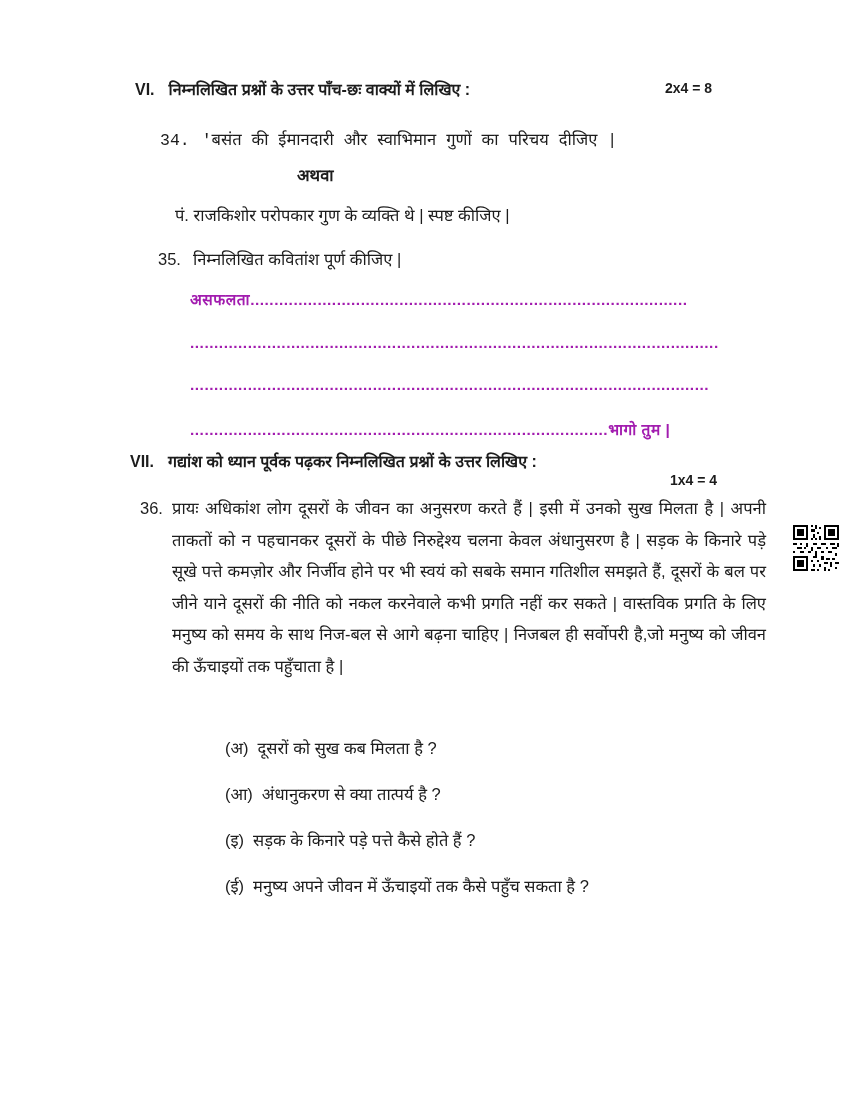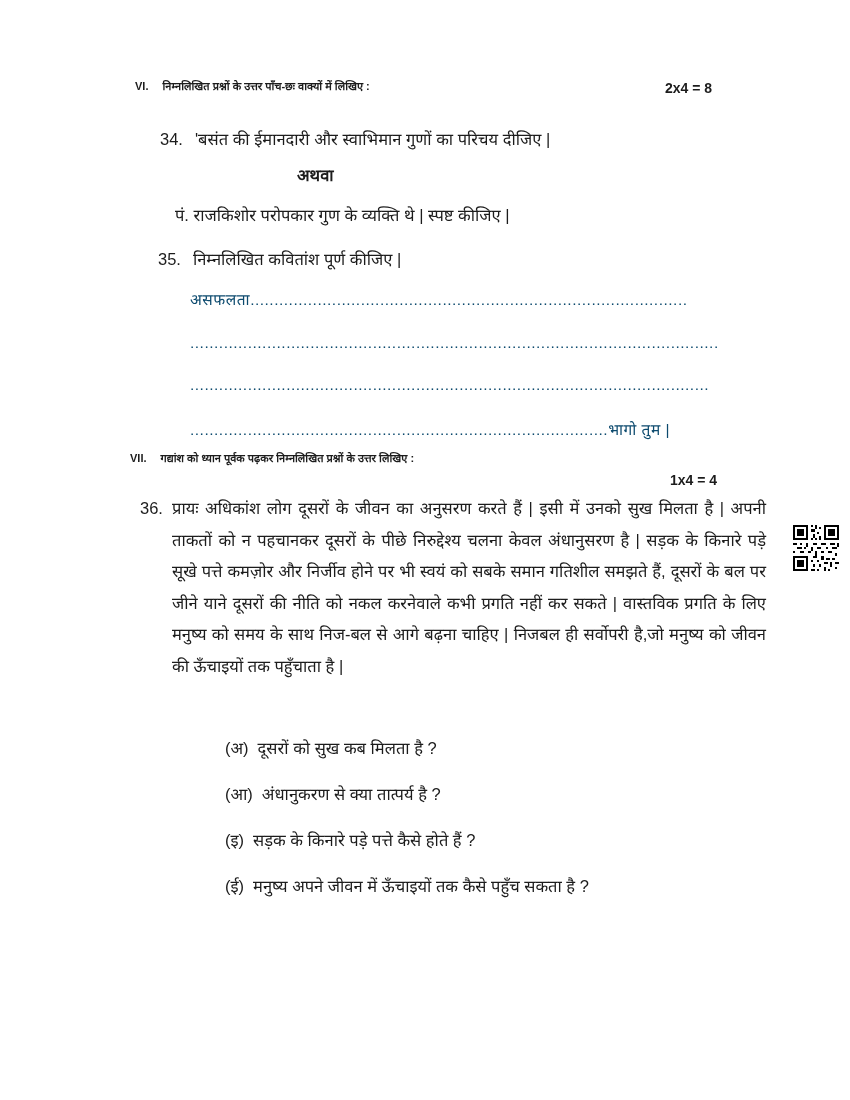--- a/index.html
+++ b/index.html
@@ -12,21 +12,21 @@
     width: 850px;
     height: 1100px;
     background: #ffffff;
     font-family: "Liberation Sans", "DejaVu Sans", sans-serif;
     color: #1c1c1c;
     overflow: hidden;
   }
   .abs { position: absolute; }
 
   .section-head {
-    font-size: 11px;
+    font-size: 16px;
     font-weight: bold;
     white-space: nowrap;
   }
   .sec-num { display: inline-block; margin-right: 14px; font-weight: bold; }
   .marks {
     font-size: 14px;
     font-weight: bold;
     white-space: nowrap;
   }
   .q-row { font-size: 16.5px; white-space: nowrap; }
@@ -34,21 +34,22 @@
   .or-label {
     font-size: 16.5px;
     font-weight: bold;
     text-align: right;
   }
   .poem-line {
     font-size: 15.5px;
     letter-spacing: 0.5px;
     margin-bottom: 24px;
     white-space: nowrap;
-    color: #0c4a6e;
+    color: #a21caf;
+    font-weight: bold;
   }
   .passage-wrap {
     width: 594px;
     font-size: 16.5px;
     line-height: 31.5px;
     text-align: justify;
   }
   .passage-num {
     position: absolute;
     left: -32px;
@@ -70,21 +71,21 @@
 </head>
 <body>
 
 <div class="page">
 
   <div class="abs section-head" style="left:135px; top:78px;">
     <span class="sec-num">VI.</span><span>निम्नलिखित  प्रश्नों के उत्तर पाँच-छः  वाक्यों  में लिखिए  :</span>
   </div>
   <div class="abs marks" style="left:665px; top:80px;text-align:right;">2x4 = 8</div>
 
-  <div class="abs q-row" style="left:160px; top:127px;">
+  <div class="abs q-row" style="left:160px; top:127px;font-family:Liberation Mono, monospace;">
     <span class="q-num">34.</span><span>'बसंत की  ईमानदारी  और स्वाभिमान गुणों का परिचय  दीजिए |</span>
   </div>
 
   <div class="abs or-label" style="left:297px; top:163px;">अथवा</div>
 
   <div class="abs q-row" style="left:175px; top:203px;">पं. राजकिशोर परोपकार गुण के व्यक्ति थे | स्पष्ट कीजिए |</div>
 
   <div class="abs q-row" style="left:158px; top:247px;">
     <span class="q-num">35.</span><span>निम्नलिखित कवितांश  पूर्ण कीजिए |</span>
   </div>

